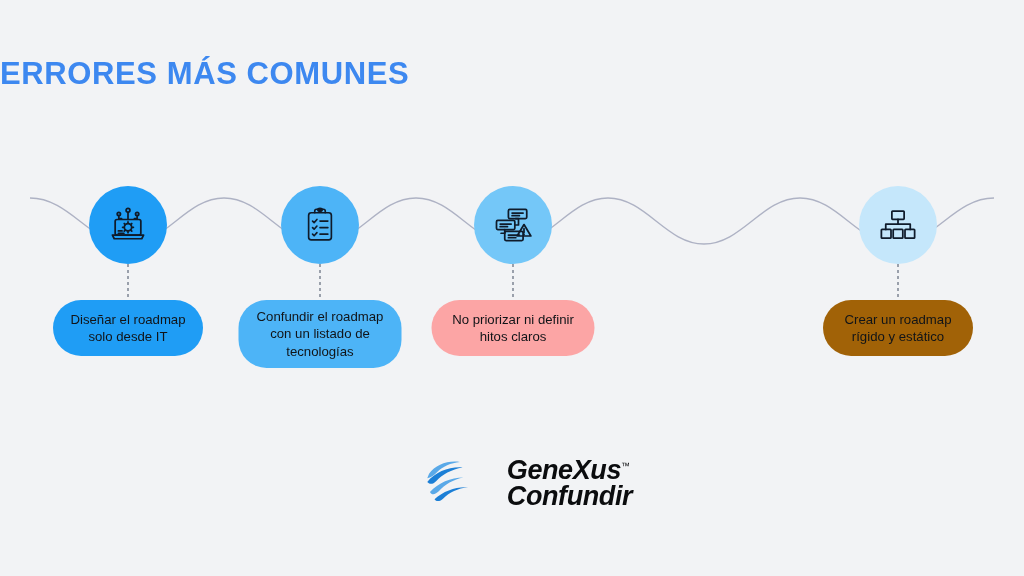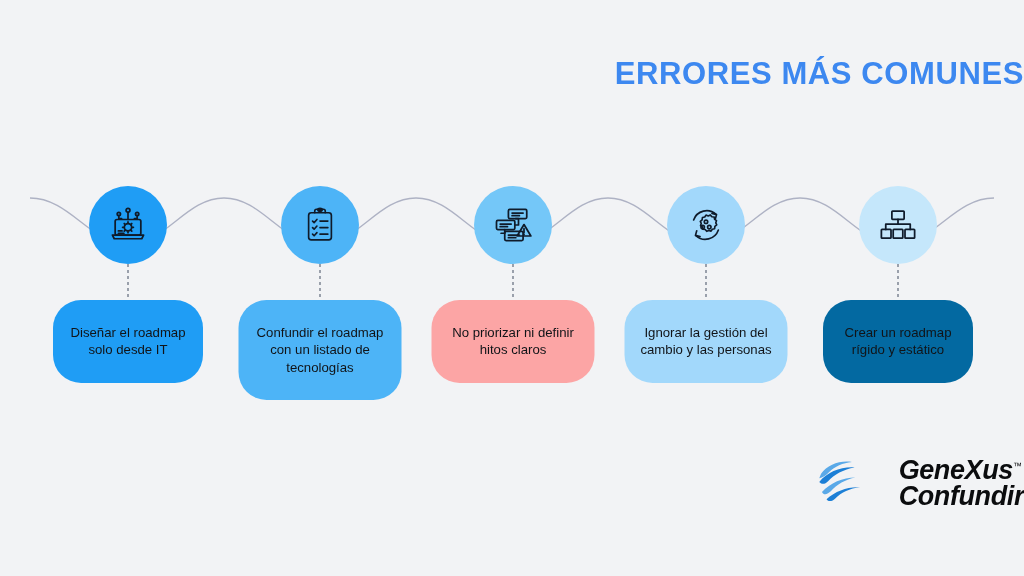--- a/index.html
+++ b/index.html
@@ -17,21 +17,21 @@
     position: absolute;
     inset: 0;
   }
 
   
   .title {
     position: absolute;
     top: 56px;
     left: 0;
     width: 100%;
-    text-align: right;
+    text-align: left;
     font-size: 31px;
     font-weight: bold;
     letter-spacing: 0.6px;
     color: #3d88f0;
   }
 
   
   .wave {
     position: absolute;
     top: 186px;
@@ -94,37 +94,37 @@
     top: 114px;
     left: 50%;
     transform: translateX(-50%);
     width: 150px;
     min-height: 56px;
     border-radius: 28px;
     display: flex;
     align-items: center;
     justify-content: center;
     text-align: center;
-    padding: 24px 12px;
+    padding: 8px 12px;
     font-size: 13.2px;
     line-height: 1.32;
     color: #111418;
   }
 
   .pill.w-wide { width: 163px; text-align: center; }
 
   
   .logo {
     position: absolute;
     left: 0;
     top: 452px;
     width: 100%;
     display: flex;
     align-items: center;
-    justify-content: flex-end;
+    justify-content: center;
     gap: 29px;
     padding-left: 28px;
   }
 
   .logo-text {
     display: flex;
     flex-direction: column;
     line-height: 0.98;
     color: #0b0c0e;
     font-weight: bold;
@@ -218,55 +218,35 @@
             <path d="M36 28v4.2M36 34.3v.2"></path>
           </svg>
         </span>
       </div>
       <div class="dots"></div>
       <div class="pill w-wide" style="background:#fca5a5">
         <span>No priorizar ni definir hitos claros</span>
       </div>
     </div>
 
-    <div class="step step-3">
-      <div class="circle" style="background:#a2d8fb">
-        <span>
-          <svg width="44" height="44" viewBox="0 0 48 48" fill="none" stroke="#0f1b2a" stroke-width="1.8" stroke-linecap="round" stroke-linejoin="round">
-            <path d="M10.5 18.5A15 15 0 0 1 35 12.5"></path>
-            <path d="M30.5 11.5l5 1.2-1.4 5"></path>
-            <path d="M37.5 29.5A15 15 0 0 1 13 35.5"></path>
-            <path d="M17.5 36.5l-5-1.2 1.4-5"></path>
-            <path d="M24 13.2l2.4.9 2.3-1.1 1.7 2 2.5.3.5 2.5 2.1 1.4-.8 2.4 1 2.3-2 1.7-.3 2.5-2.5.5-1.4 2.1-2.4-.8-2.3 1-1.7-2-2.5-.3-.5-2.5-2.1-1.4.8-2.4-1-2.3 2-1.7.3-2.5 2.5-.5z"></path>
-            <circle cx="24" cy="20.5" r="1.9"></circle>
-            <circle cx="20.4" cy="26.3" r="1.9"></circle>
-            <circle cx="27.6" cy="26.3" r="1.9"></circle>
-          </svg>
-        </span>
-      </div>
-      <div class="dots"></div>
-      <div class="pill w-wide" style="background:#a2d8fb">
-        <span>Ignorar la gestión del cambio y las personas</span>
-      </div>
-    </div>
 
     <div class="step step-4">
       <div class="circle" style="background:#c5e7fb">
         <span>
           <svg width="42" height="42" viewBox="0 0 48 48" fill="none" stroke="#0f1b2a" stroke-width="2" stroke-linecap="round" stroke-linejoin="round">
             <rect x="17" y="8" width="14" height="9.5" rx="0.8"></rect>
             <path d="M24 17.5v5.5M10 29v-6h28v6"></path>
             <rect x="5" y="29" width="11" height="10" rx="0.8"></rect>
             <rect x="18.5" y="29" width="11" height="10" rx="0.8"></rect>
             <rect x="32" y="29" width="11" height="10" rx="0.8"></rect>
           </svg>
         </span>
       </div>
       <div class="dots"></div>
-      <div class="pill" style="background:#0369a1">
+      <div class="pill" style="background:#a16207">
         <span>Crear un roadmap rígido y estático</span>
       </div>
     </div>
 
   </div>
 
   <div class="logo">
     <span>
       <svg width="58" height="58" viewBox="0 0 64 64">
         <path d="M10 24c7-10 21-15 34-13-10 1-19 5-25 11-4 4-7 6-11 7z" fill="#5aa9e8"></path>

